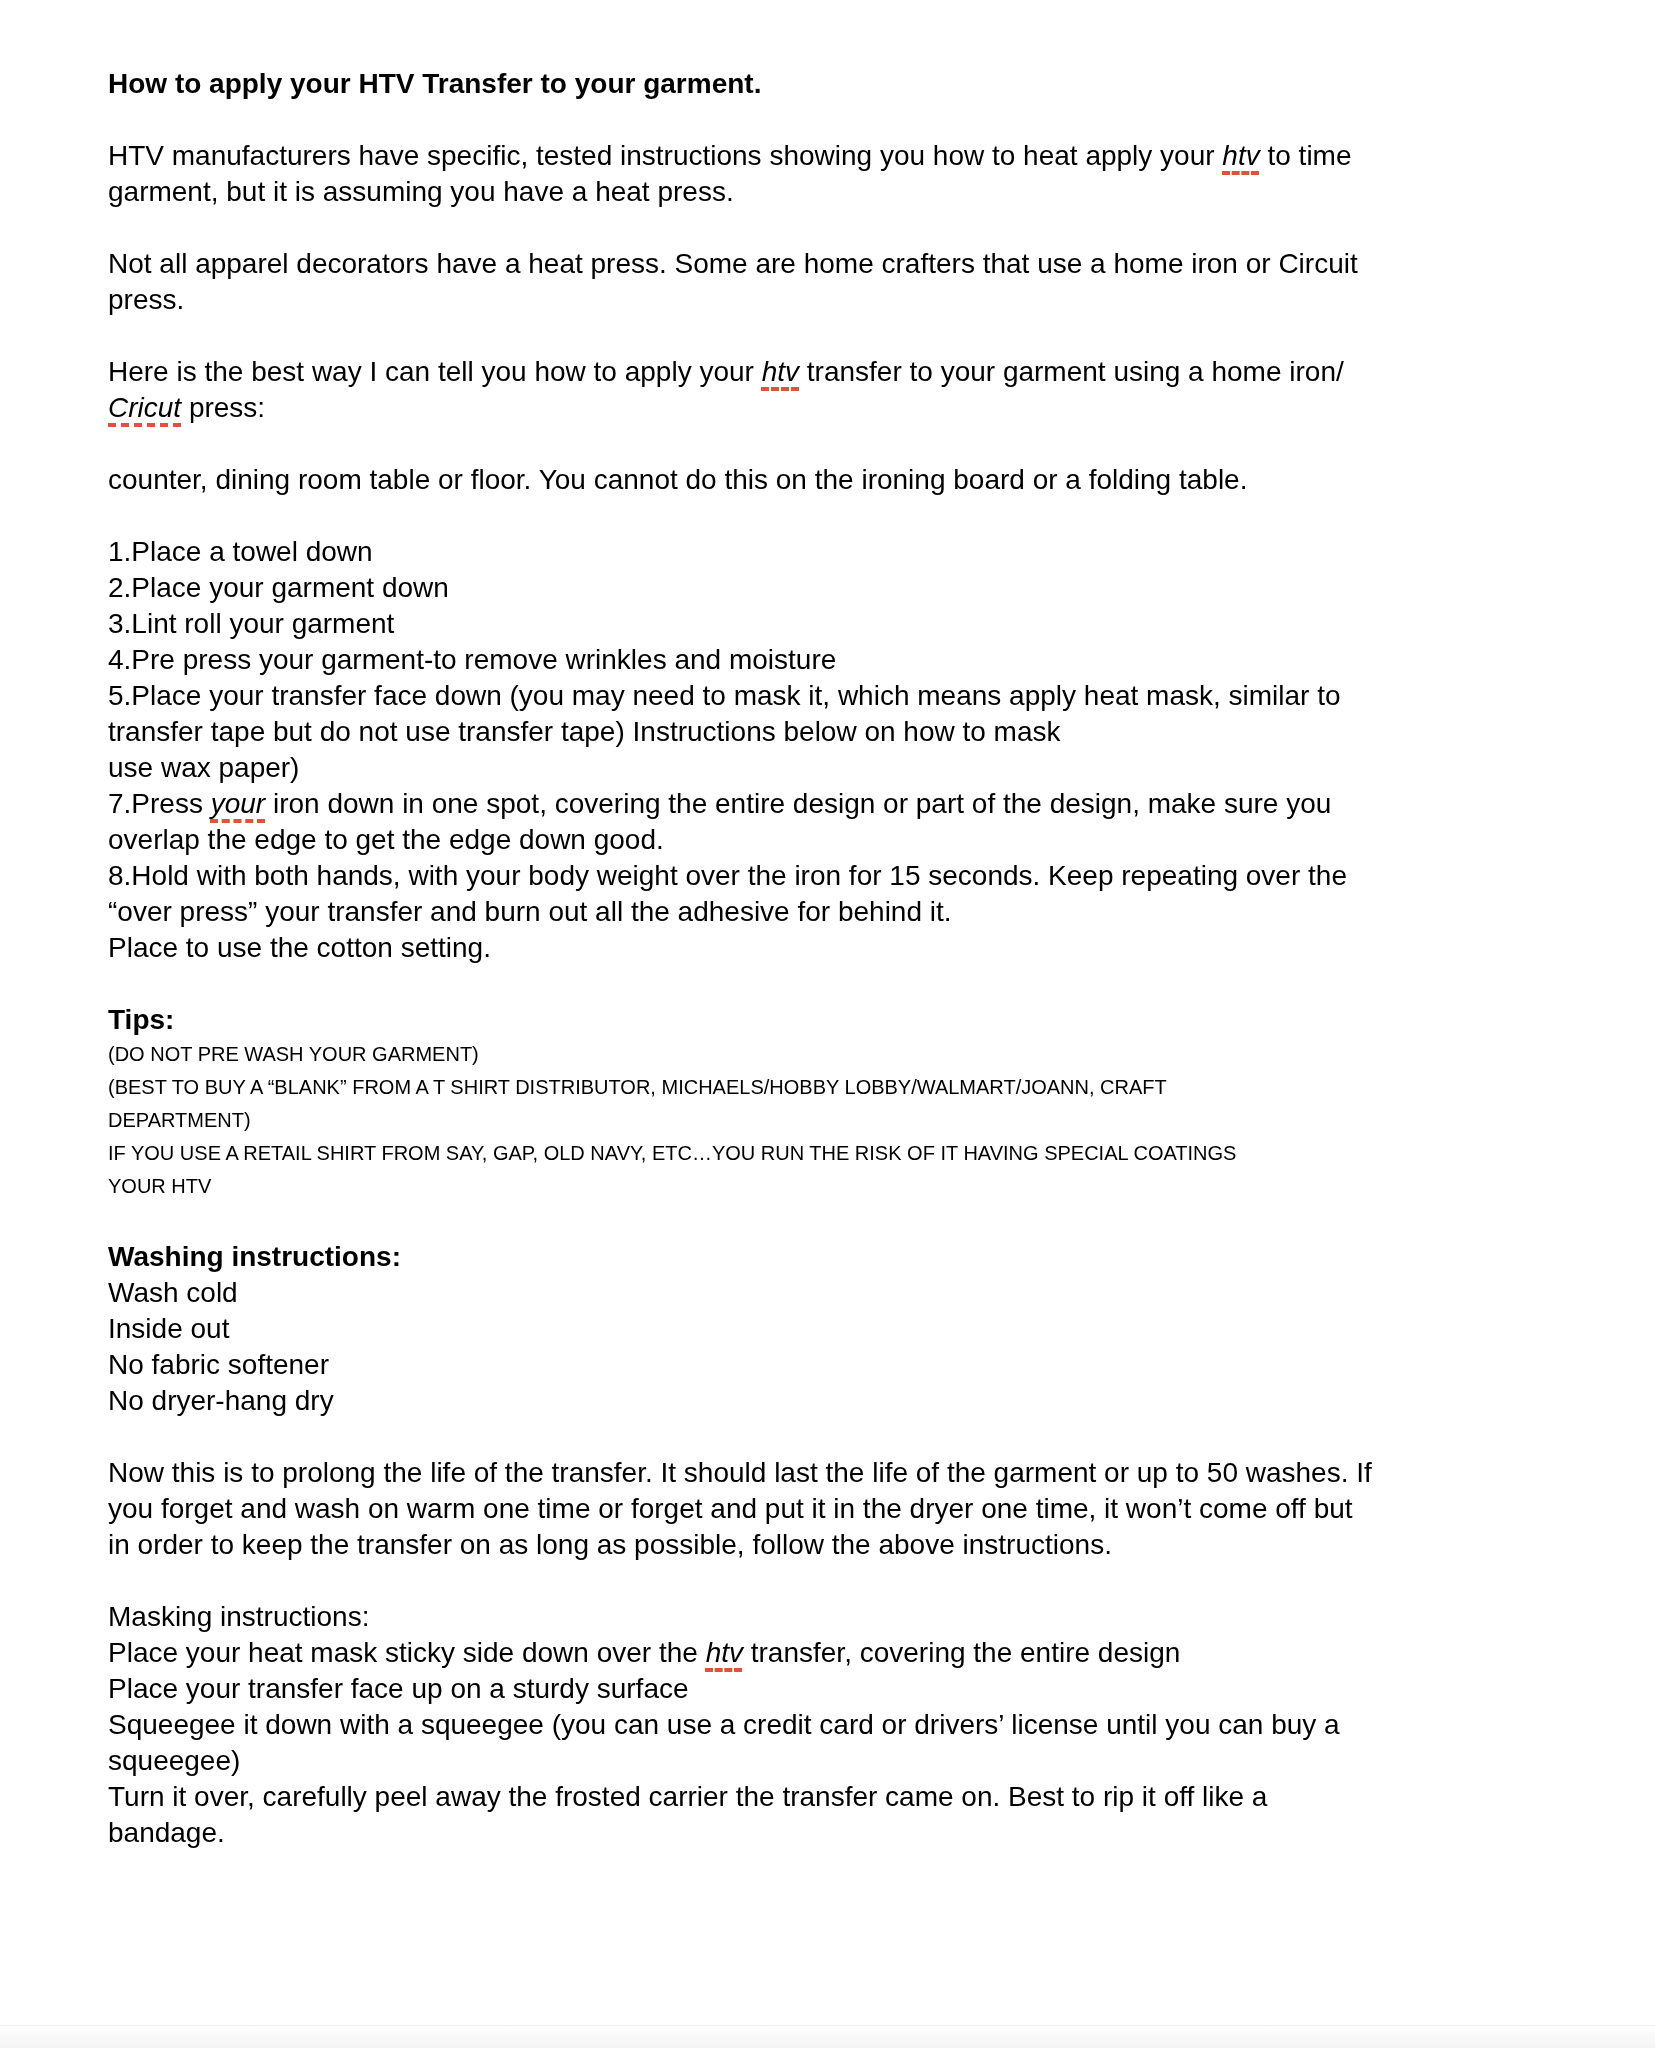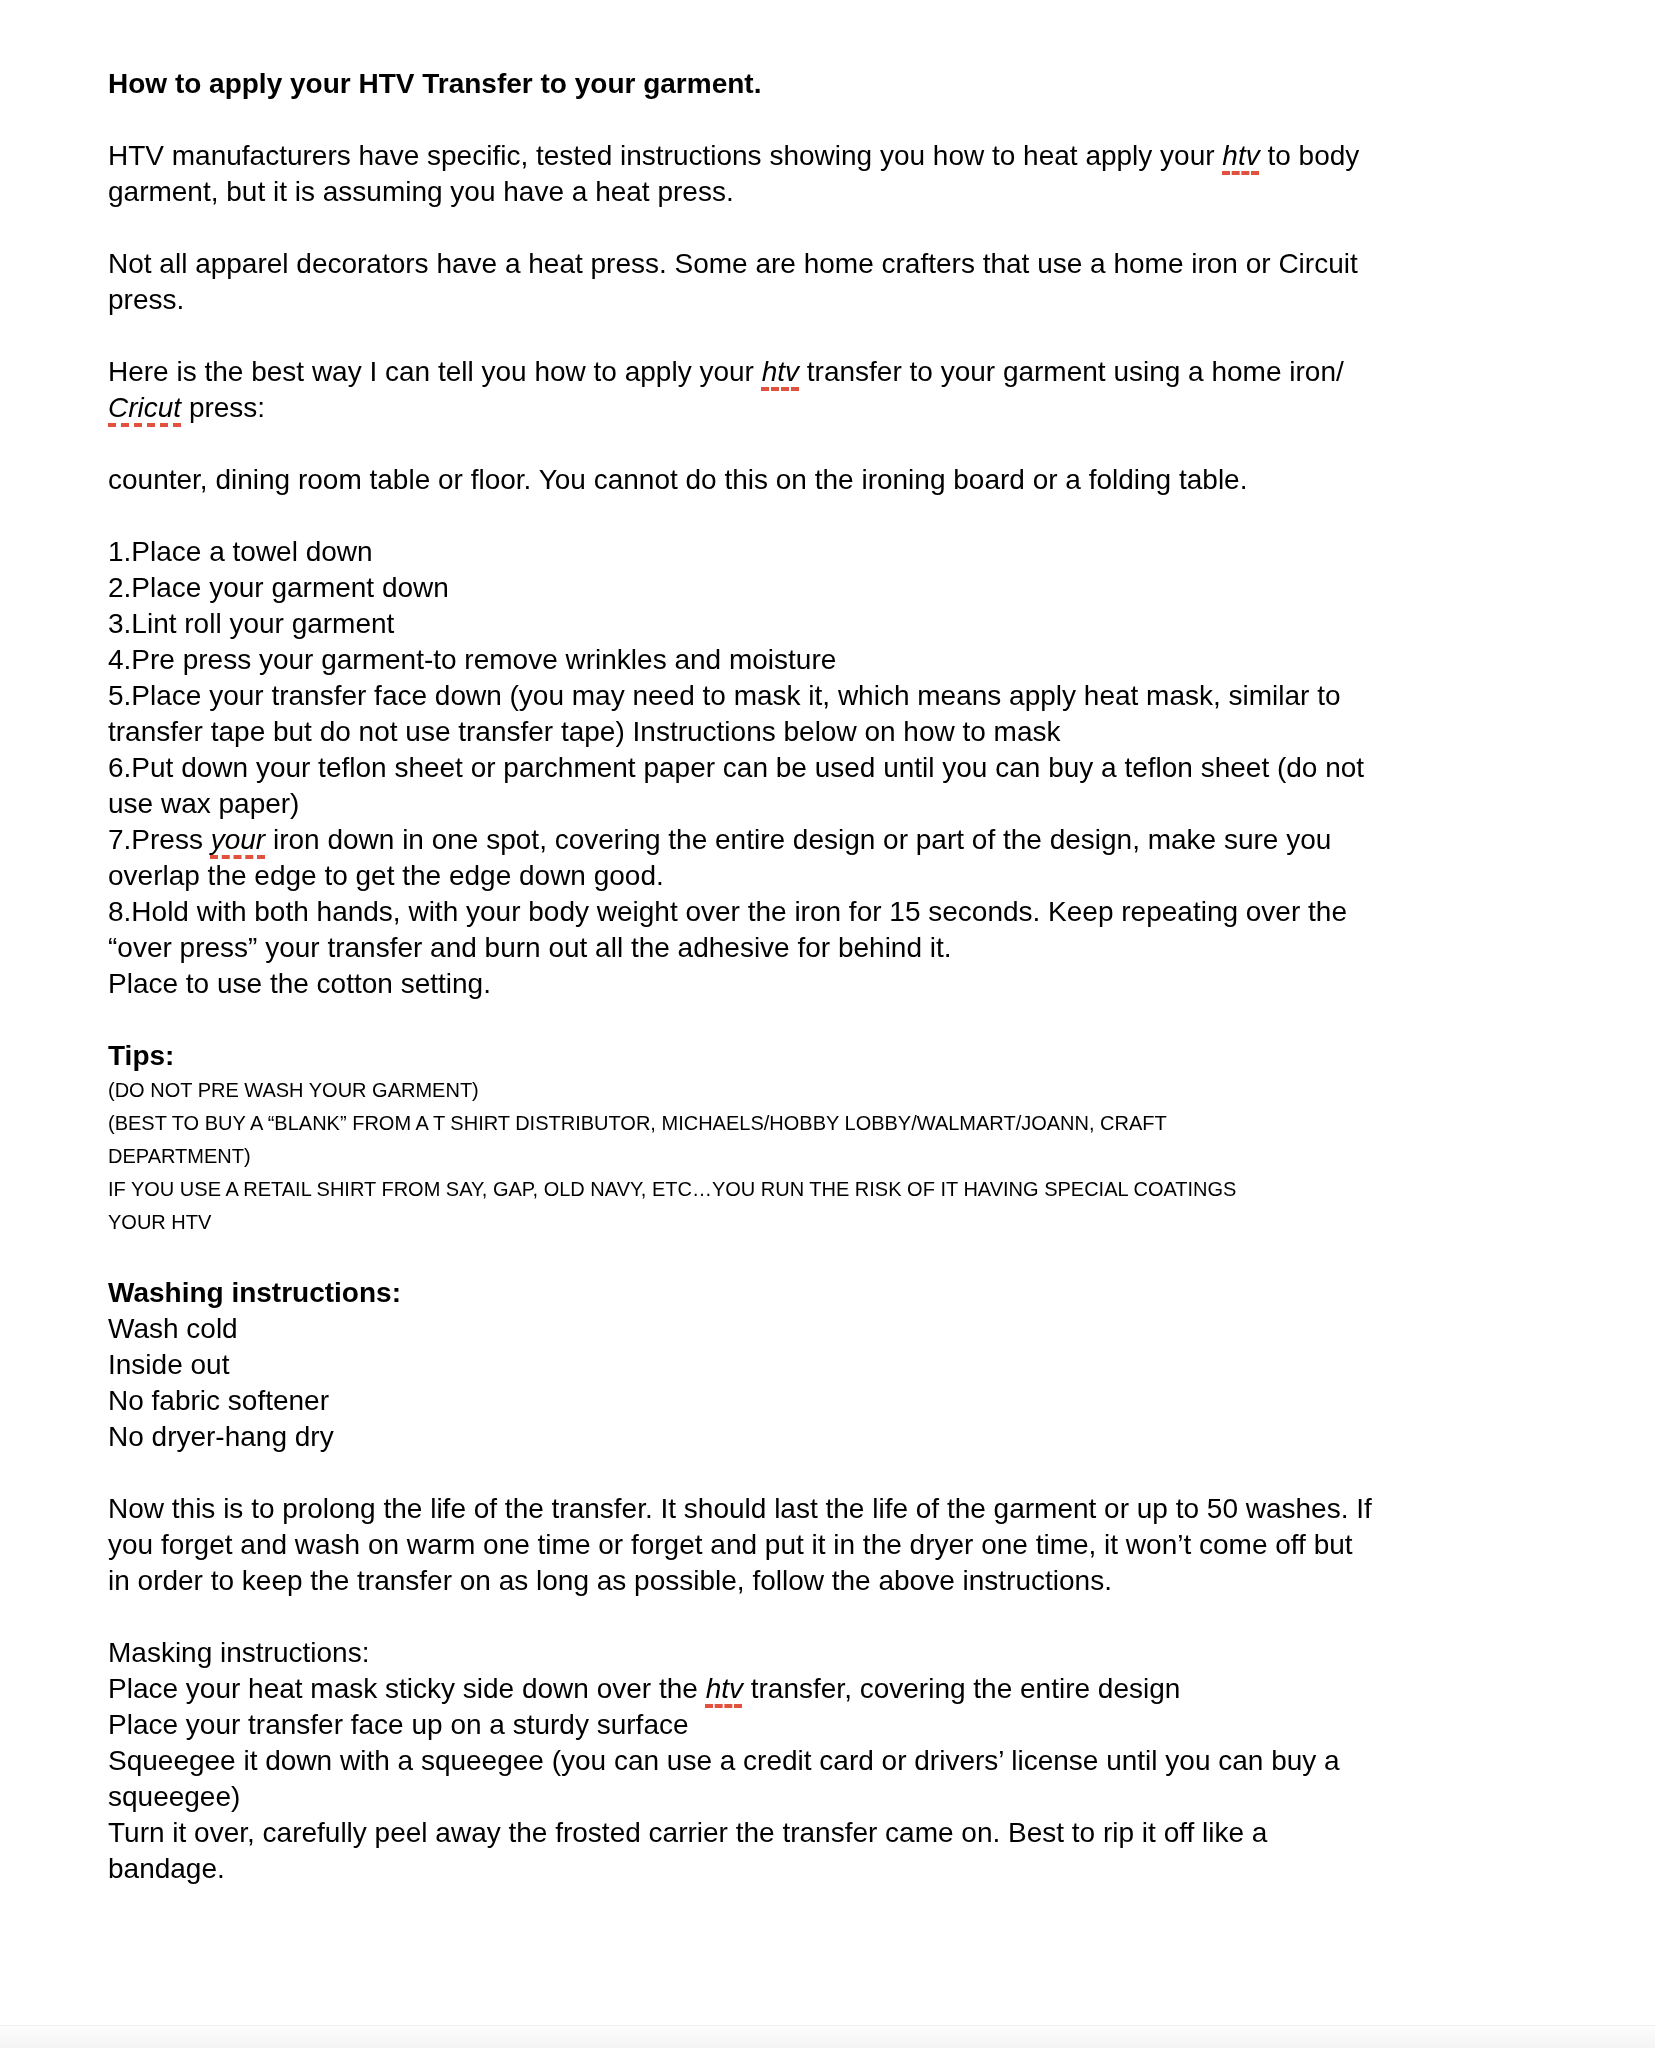--- a/index.html
+++ b/index.html
@@ -55,42 +55,41 @@
 </style>
 </head>
 <body>
 
 <div class="page">
   <div class="doc">
       <div class="block bold gap">
         <div class="line">How to apply your HTV Transfer to your garment.</div>
       </div>
       <div class="block body gap">
-        <div class="line"><span>HTV manufacturers have specific, tested instructions showing you how to heat apply your </span><span class="misspelled">htv</span><span> to body</span></div>
+        <div class="line"><span>HTV manufacturers have specific, tested instructions showing you how to heat apply your </span><span class="misspelled">htv</span><span> to time</span></div>
         <div class="line">garment, but it is assuming you have a heat press.</div>
       </div>
       <div class="block body gap">
         <div class="line">Not all apparel decorators have a heat press. Some are home crafters that use a home iron or Circuit</div>
         <div class="line">press.</div>
       </div>
       <div class="block body gap">
         <div class="line"><span>Here is the best way I can tell you how to apply your </span><span class="misspelled">htv</span><span> transfer to your garment using a home iron/</span></div>
         <div class="line"><span class="misspelled">Cricut</span><span> press:</span></div>
       </div>
       <div class="block body gap">
         <div class="line">counter, dining room table or floor. You cannot do this on the ironing board or a folding table.</div>
       </div>
       <div class="block body gap">
         <div class="line">1.Place a towel down</div>
         <div class="line">2.Place your garment down</div>
         <div class="line">3.Lint roll your garment</div>
         <div class="line">4.Pre press your garment-to remove wrinkles and moisture</div>
         <div class="line">5.Place your transfer face down (you may need to mask it, which means apply heat mask, similar to</div>
         <div class="line">transfer tape but do not use transfer tape) Instructions below on how to mask</div>
-        <div class="line">6.Put down your teflon sheet or parchment paper can be used until you can buy a teflon sheet (do not</div>
         <div class="line">use wax paper)</div>
         <div class="line"><span>7.Press </span><span class="misspelled">your</span><span> iron down in one spot, covering the entire design or part of the design, make sure you</span></div>
         <div class="line">overlap the edge to get the edge down good.</div>
         <div class="line">8.Hold with both hands, with your body weight over the iron for 15 seconds. Keep repeating over the</div>
         <div class="line">“over press” your transfer and burn out all the adhesive for behind it.</div>
         <div class="line">Place to use the cotton setting.</div>
       </div>
       <div class="block bold">
         <div class="line">Tips:</div>
       </div>

